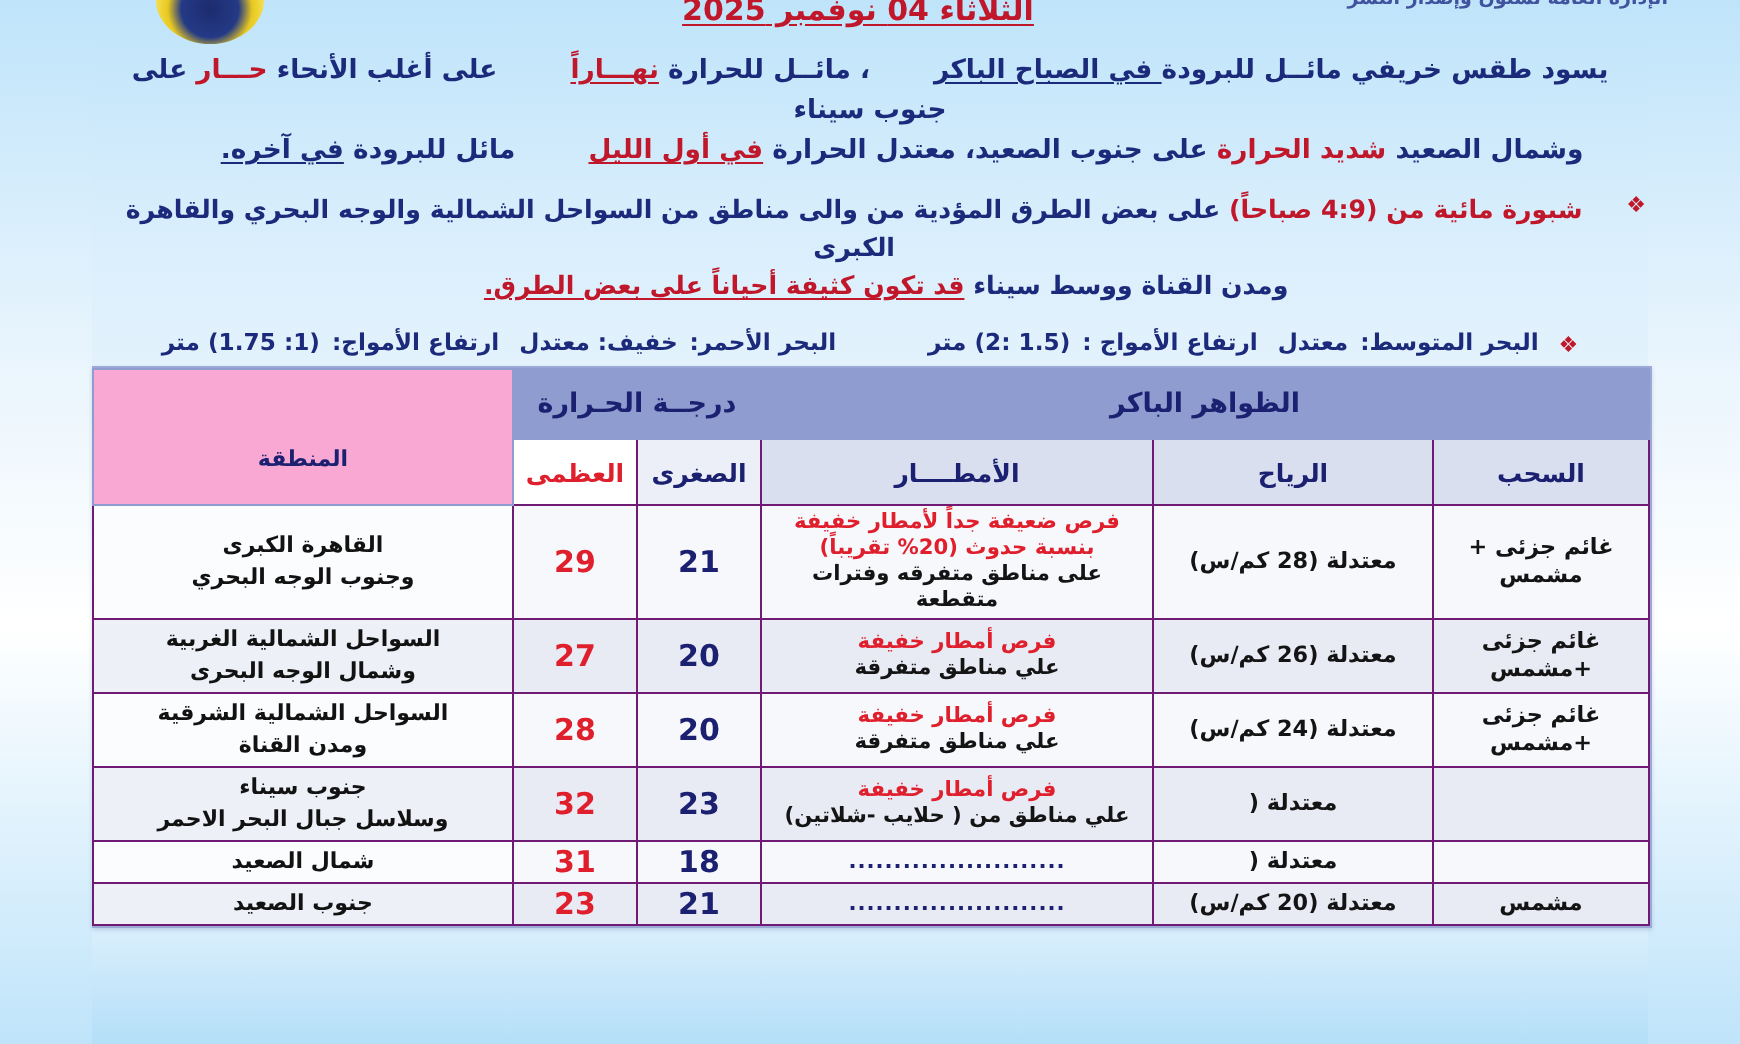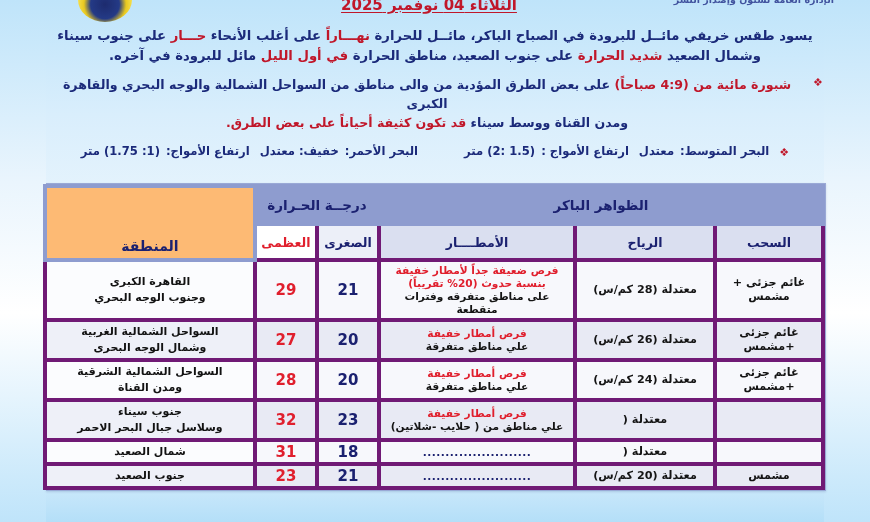--- a/index.html
+++ b/index.html
@@ -61,21 +61,21 @@
   p.para{
     margin:0;
     font-size:13.2px;
     line-height:20px;
     color:#1b2a7a;
     font-weight:bold;
     text-align:center;
   }
   .b-red{color:#c0172a;}
   .b-blue{color:#1b2a7a;}
-  .u{text-underline-offset:2px;}
+  .u{text-decoration:underline;text-underline-offset:2px;margin-left:32px;}
   .stretch{letter-spacing:2.5px;}
 
   .bullet-row{
     display:flex;align-items:flex-start;justify-content:center;
     gap:6px;margin-top:9px;
   }
   .diamond{
     flex:0 0 auto;margin-top:2px;
     color:#c0172a;font-size:11px;line-height:1;
   }
@@ -99,37 +99,37 @@
     position:absolute;top:183px;left:46px;width:778px;
     border:1px solid #9aa9d6;
     background:#ffffff;
     box-shadow:0 1px 2px rgba(40,60,120,.18);
   }
   table.wx{
     width:100%;border-collapse:collapse;table-layout:fixed;
     direction:rtl;
   }
   table.wx th,table.wx td{
-    border:4px solid #701a75;
+    border:1px solid #701a75;
     text-align:center;vertical-align:middle;
     padding:2px 3px;
   }
   
   tr.hdr1 th{
     background:#8e9ccf;
     color:#1b2170;
     font-size:13.5px;font-weight:bold;
     height:30px;
     border-color:#8e9ccf;
   }
   tr.hdr1 th.region-th{
-    background:#fdba74;
+    background:#f9a8d4;
     vertical-align:bottom;
-    padding-bottom:4px;
-    font-size:14px;
+    padding-bottom:16px;
+    font-size:11px;
   }
   
   tr.hdr2 th{
     background:#dadff0;
     height:28px;
     font-size:12.5px;font-weight:bold;
     color:#1b2170;
   }
   tr.hdr2 th.max{color:#e01f2d;background:#ffffff;}
   tr.hdr2 th.min{color:#1b2170;background:#eceff8;}
@@ -216,21 +216,21 @@
     <div class="org-line">الإدارة العامة لشئون وإصدار النشر</div>
     <div class="date-line">الثلاثاء 04 نوفمبر 2025</div>
   </div>
 
   <div class="wrap">
 
     <p class="para">
       <span>يسود طقس خريفي </span><span class="b-blue stretch">مائــل للبرودة</span><span class="b-blue u"> في الصباح الباكر</span><span>، مائــل للحرارة </span><span class="b-red u stretch">نهـــاراً</span><span> على أغلب الأنحاء </span><span class="b-red stretch">حـــار</span><span> على جنوب سيناء</span>
     </p>
     <p class="para">
-      <span>وشمال الصعيد </span><span class="b-red">شديد الحرارة</span><span> على جنوب الصعيد، مناطق الحرارة </span><span class="b-red u">في أول الليل</span><span> مائل للبرودة </span><span class="b-blue u">في آخره.</span>
+      <span>وشمال الصعيد </span><span class="b-red">شديد الحرارة</span><span> على جنوب الصعيد، معتدل الحرارة </span><span class="b-red u">في أول الليل</span><span> مائل للبرودة </span><span class="b-blue u">في آخره.</span>
     </p>
 
     <div class="bullet-row">
       <span class="diamond">❖</span>
       <div class="bullet-text">
         <span class="b-red">شبورة مائية من (4:9 صباحاً)</span><span> على بعض الطرق المؤدية من والى مناطق من السواحل الشمالية والوجه البحري والقاهرة الكبرى</span><br>
         <span>ومدن القناة ووسط سيناء </span><span class="b-red u">قد تكون كثيفة أحياناً على بعض الطرق.</span>
       </div>
     </div>
 

